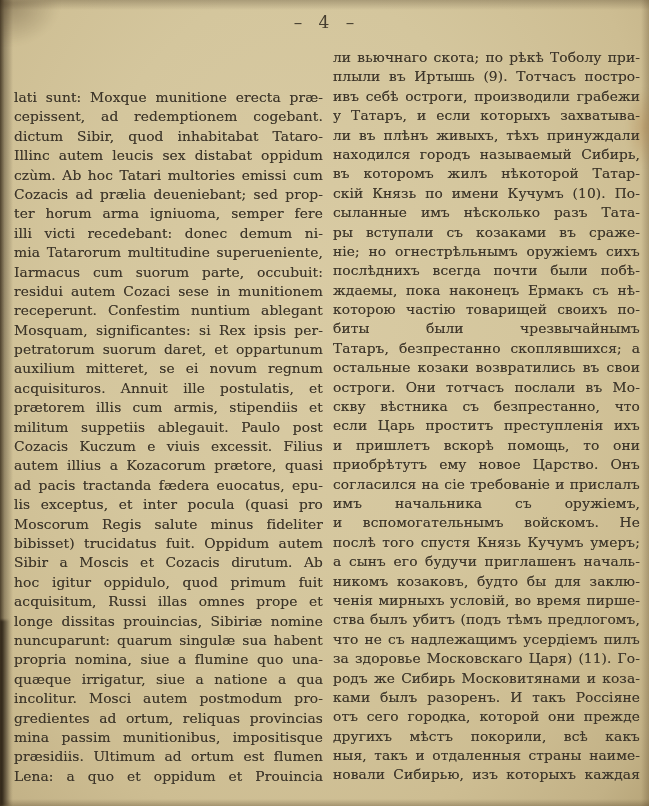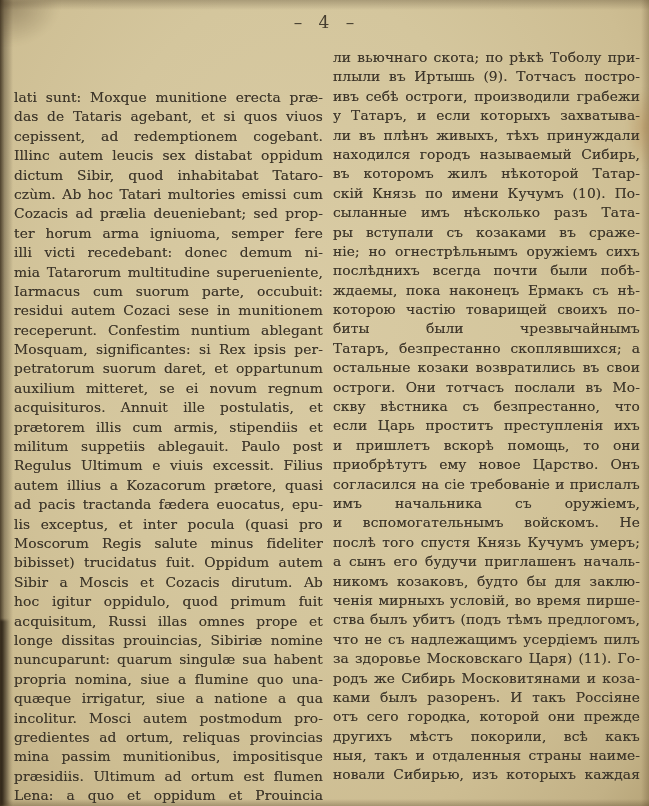--- a/index.html
+++ b/index.html
@@ -91,39 +91,38 @@
   <div class="edge-left-bottom"></div>
   <div class="edge-right"></div>
   <div class="edge-bottom"></div>
   <div class="stain-right"></div>
   <div class="stain-topleft"></div>
 
   <div class="page-number">– 4 –</div>
 
   <div class="col col-left">
       <div class="line">lati sunt: Moxque munitione erecta præ-</div>
-      <div class="line">das de Tataris agebant, et si quos viuos</div>
       <div class="line">cepissent, ad redemptionem cogebant.</div>
+      <div class="line">dictum Sibir, quod inhabitabat Tataro-</div>
       <div class="line">Illinc autem leucis sex distabat oppidum</div>
-      <div class="line">dictum Sibir, quod inhabitabat Tataro-</div>
       <div class="line">czùm. Ab hoc Tatari multories emissi cum</div>
       <div class="line">Cozacis ad prælia deueniebant; sed prop-</div>
       <div class="line">ter horum arma igniuoma, semper fere</div>
       <div class="line">illi victi recedebant: donec demum ni-</div>
       <div class="line">mia Tatarorum multitudine superueniente,</div>
       <div class="line">Iarmacus cum suorum parte, occubuit:</div>
       <div class="line">residui autem Cozaci sese in munitionem</div>
       <div class="line">receperunt. Confestim nuntium ablegant</div>
       <div class="line">Mosquam, significantes: si Rex ipsis per-</div>
       <div class="line">petratorum suorum daret, et oppartunum</div>
       <div class="line">auxilium mitteret, se ei novum regnum</div>
       <div class="line">acquisituros. Annuit ille postulatis, et</div>
       <div class="line">prætorem illis cum armis, stipendiis et</div>
       <div class="line">militum suppetiis ablegauit. Paulo post</div>
-      <div class="line">Regulus Ultimum e viuis excessit. Filius</div>
+      <div class="line">Cozacis Kuczum e viuis excessit. Filius</div>
       <div class="line">autem illius a Kozacorum prætore, quasi</div>
       <div class="line">ad pacis tractanda fædera euocatus, epu-</div>
       <div class="line">lis exceptus, et inter pocula (quasi pro</div>
       <div class="line">Moscorum Regis salute minus fideliter</div>
       <div class="line">bibisset) trucidatus fuit. Oppidum autem</div>
       <div class="line">Sibir a Moscis et Cozacis dirutum. Ab</div>
       <div class="line">hoc igitur oppidulo, quod primum fuit</div>
       <div class="line">acquisitum, Russi illas omnes prope et</div>
       <div class="line">longe dissitas prouincias, Sibiriæ nomine</div>
       <div class="line">nuncuparunt: quarum singulæ sua habent</div>

